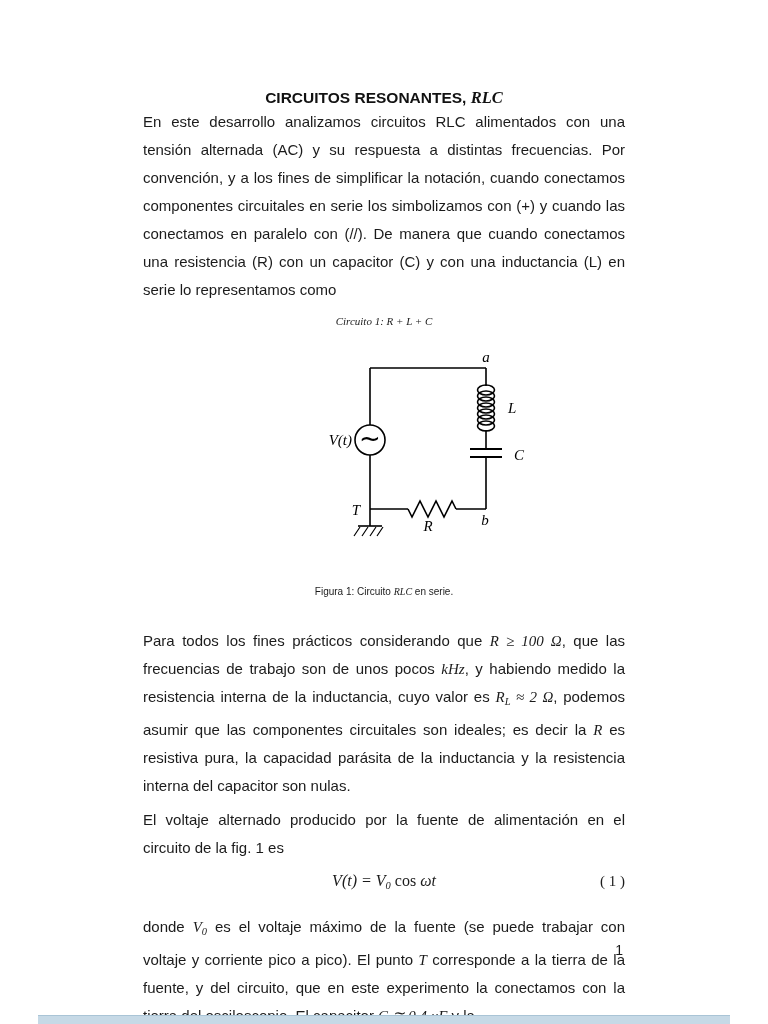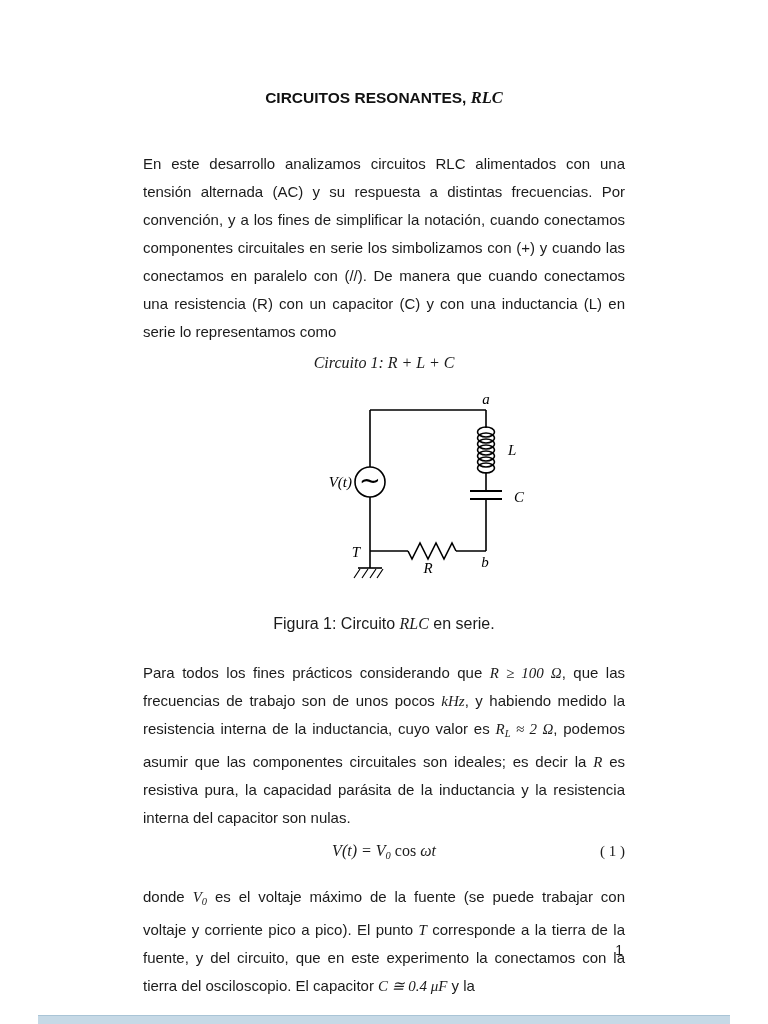--- a/index.html
+++ b/index.html
@@ -9,24 +9,24 @@
     background:#ffffff; overflow:hidden; color:#1b1b1b;
     font-family:"Liberation Sans", sans-serif; font-size:15px; line-height:28px;
   }
   .content { padding:0 105px; }
   .title { text-align:center; margin-top:88px; line-height:20px; font-size:15.5px; font-weight:700; color:#111; }
   .title .m { font-size:16.5px; }
   .j { text-align:justify; }
   .m  { font-family:"Liberation Serif", serif; font-style:italic; }
   .rm { font-family:"Liberation Serif", serif; font-style:normal;margin-top:12px; }
   .sub { font-family:"Liberation Serif", serif; font-style:italic; font-size:10.5px; vertical-align:-3px; }
-  .para1 { margin-top:42px; }
-  .eq-row { margin-top:2px; text-align:center; font-size:16px; line-height:30px; }
+  .para1 { }
+  .eq-row { margin-top:2px; text-align:center; font-size:11px; line-height:30px; }
   .figure { margin-top:14px; margin-left:145px; width:240px; height:200px; }
-  .caption { margin-top:18px; text-align:center; font-size:16px; }
+  .caption { margin-top:28px; text-align:center; font-size:10px; }
   .para2 { margin-top:21px; }
   .para3 { margin-top:6px; }
   .eq1-row { position:relative; margin-top:4px; text-align:center; font-size:16px; line-height:30px; }
   .eq1-num { position:absolute; right:0; top:0; font-family:"Liberation Serif", serif; font-style:normal; font-size:15px; }
   .para4 { margin-top:12px; }
   .page-number { position:absolute; top:940px; right:107px; font-size:14px; line-height:20px; }
   .bottom-bar { position:absolute; left:0; bottom:0; width:100%; height:9px; background:#c6d9e6; border-top:1px solid #a9c4d6; }
   svg text { font-family:"Liberation Serif", serif; font-style:italic; font-size:15px; fill:#000; }
   svg .tilde { font-family:"DejaVu Sans", sans-serif; font-style:normal; font-size:26px; }
 </style>
@@ -71,20 +71,21 @@
         <text x="220" y="63">L</text>
         <text x="226" y="110">C</text>
         <text x="140" y="181" text-anchor="middle">R</text>
       </svg>
     </div>
 
     <p class="caption"><span>Figura 1: Circuito </span><span class="m">RLC</span><span> en serie.</span></p>
 
     <p class="j para2"><span>Para todos los fines prácticos considerando que </span><span class="m">R ≥ 100 Ω</span><span>, que las frecuencias de trabajo son de unos pocos </span><span class="m">kHz</span><span>, y habiendo medido la resistencia interna de la inductancia, cuyo valor es </span><span class="m">R</span><span class="sub">L</span><span class="m"> ≈ 2 Ω</span><span>, podemos asumir que las componentes circuitales son ideales; es decir la </span><span class="m">R</span><span> es resistiva pura, la capacidad parásita de la inductancia y la resistencia interna del capacitor son nulas.</span></p>
 
+    <p class="j para3">El voltaje alternado producido por la fuente de alimentación en el circuito de la fig. 1 es</p>
 
     <div class="eq1-row"><span class="m">V(t) = V</span><span class="sub">0</span><span class="rm"> cos </span><span class="m">ωt</span><span class="eq1-num">( 1 )</span></div>
 
     <p class="j para4"><span>donde </span><span class="m">V</span><span class="sub">0</span><span> es el voltaje máximo de la fuente (se puede trabajar con voltaje y corriente pico a pico). El punto </span><span class="m">T</span><span> corresponde a la tierra de la fuente, y del circuito, que en este experimento la conectamos con la tierra del osciloscopio. El capacitor </span><span class="m">C ≅ 0.4 μF</span><span> y la</span></p>
 
   </div>
 
   <div class="page-number">1</div>
   <div class="bottom-bar"></div>
 </div>

